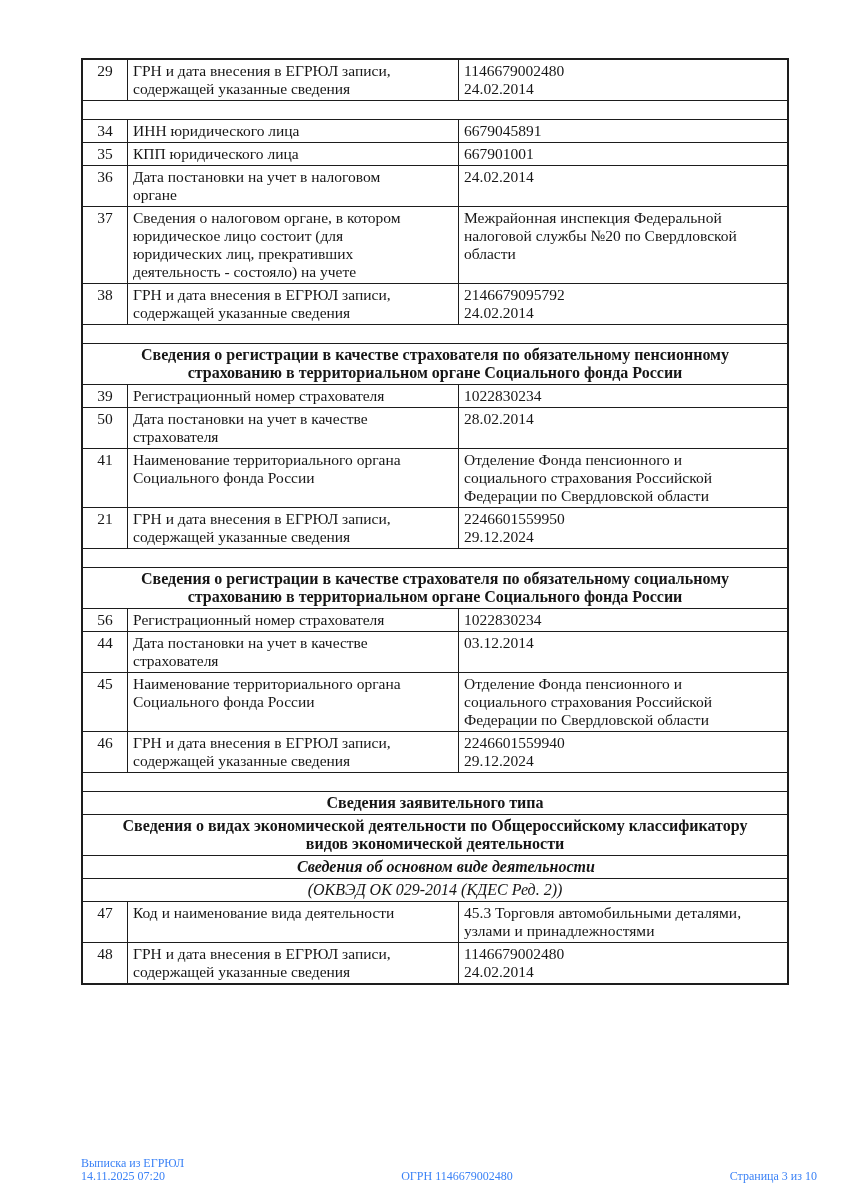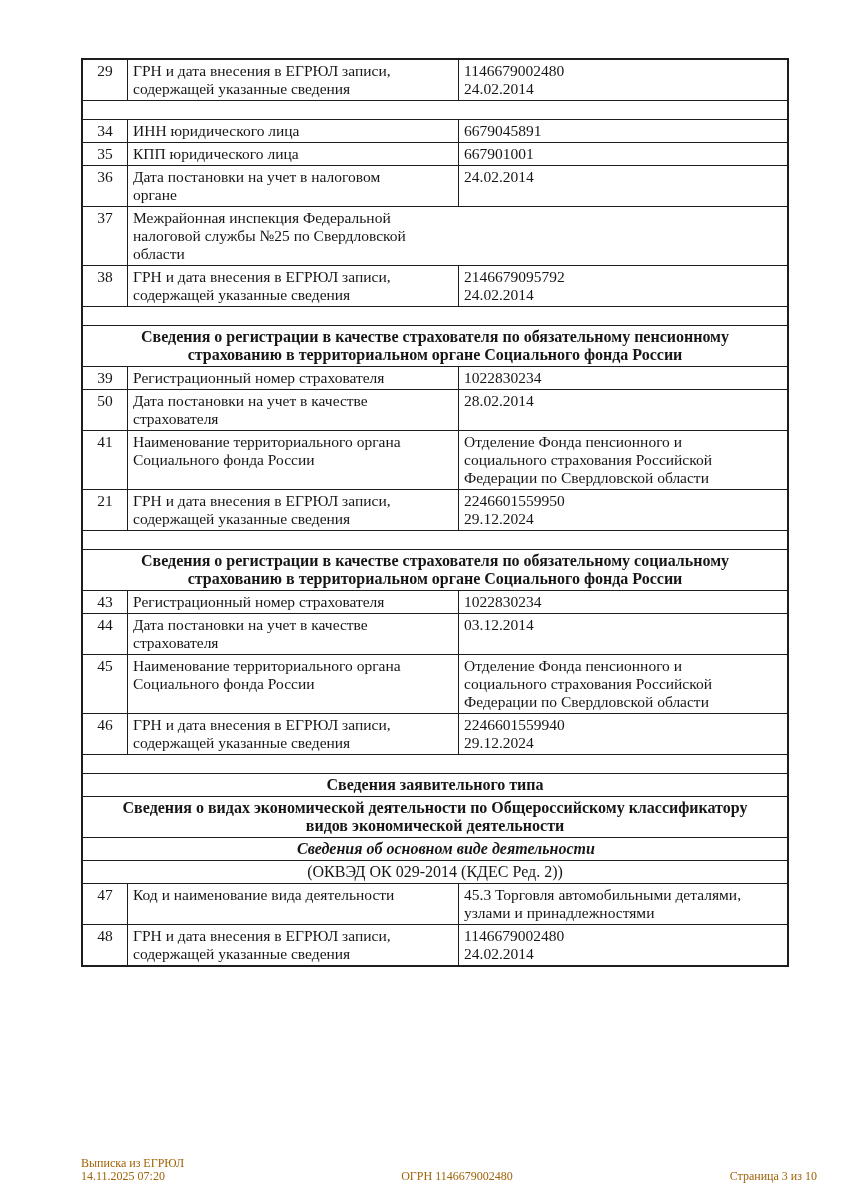--- a/index.html
+++ b/index.html
@@ -43,33 +43,33 @@
   }
   .c-value { flex: 1 1 auto; }
   .h-cell {
     flex: 1 1 auto;
     text-align: center;
     font-size: 16px;
     padding: 2px 10px;
   }
   .st-bold { font-weight: bold; }
   .st-bold-italic { font-weight: bold; font-style: italic; padding-left: 32px; }
-  .st-italic { }
+  .st-italic { font-style: italic; }
   .sp-row { height: 19px; }
   .footer {
     position: absolute;
     left: 81px;
     top: 1134px;
     width: 736px;
     display: flex;
     justify-content: space-between;
     align-items: flex-end;
     font-size: 12px;
     line-height: 13.5px;
-    color: #a16207;
+    color: #3b82f6;
   }
   .f-left { text-align: left; }
   .f-center { text-align: center; margin-top: 36px; }
   .f-right { text-align: right; }
 </style>
 </head>
 <body>
 
 <div class="page">
 
@@ -93,22 +93,26 @@
         <div class="cell c-value">667901001</div>
       </div>
       <div class="t-row">
         <div class="cell c-num">36</div>
         <div class="cell c-label">Дата постановки на учет в налоговом
 органе</div>
         <div class="cell c-value">24.02.2014</div>
       </div>
       <div class="t-row">
         <div class="cell c-num">37</div>
+        <div class="cell c-label">Сведения о налоговом органе, в котором
+юридическое лицо состоит (для
+юридических лиц, прекративших
+деятельность - состояло) на учете</div>
         <div class="cell c-value">Межрайонная инспекция Федеральной
-налоговой службы №25 по Свердловской
+налоговой службы №20 по Свердловской
 области</div>
       </div>
       <div class="t-row">
         <div class="cell c-num">38</div>
         <div class="cell c-label">ГРН и дата внесения в ЕГРЮЛ записи,
 содержащей указанные сведения</div>
         <div class="cell c-value">2146679095792
 24.02.2014</div>
       </div>
       <div class="t-row sp-row"></div>
@@ -141,21 +145,21 @@
 содержащей указанные сведения</div>
         <div class="cell c-value">2246601559950
 29.12.2024</div>
       </div>
       <div class="t-row sp-row"></div>
       <div class="t-row">
         <div class="cell h-cell st-bold">Сведения о регистрации в качестве страхователя по обязательному социальному
 страхованию в территориальном органе Социального фонда России</div>
       </div>
       <div class="t-row">
-        <div class="cell c-num">43</div>
+        <div class="cell c-num">56</div>
         <div class="cell c-label">Регистрационный номер страхователя</div>
         <div class="cell c-value">1022830234</div>
       </div>
       <div class="t-row">
         <div class="cell c-num">44</div>
         <div class="cell c-label">Дата постановки на учет в качестве
 страхователя</div>
         <div class="cell c-value">03.12.2014</div>
       </div>
       <div class="t-row">

